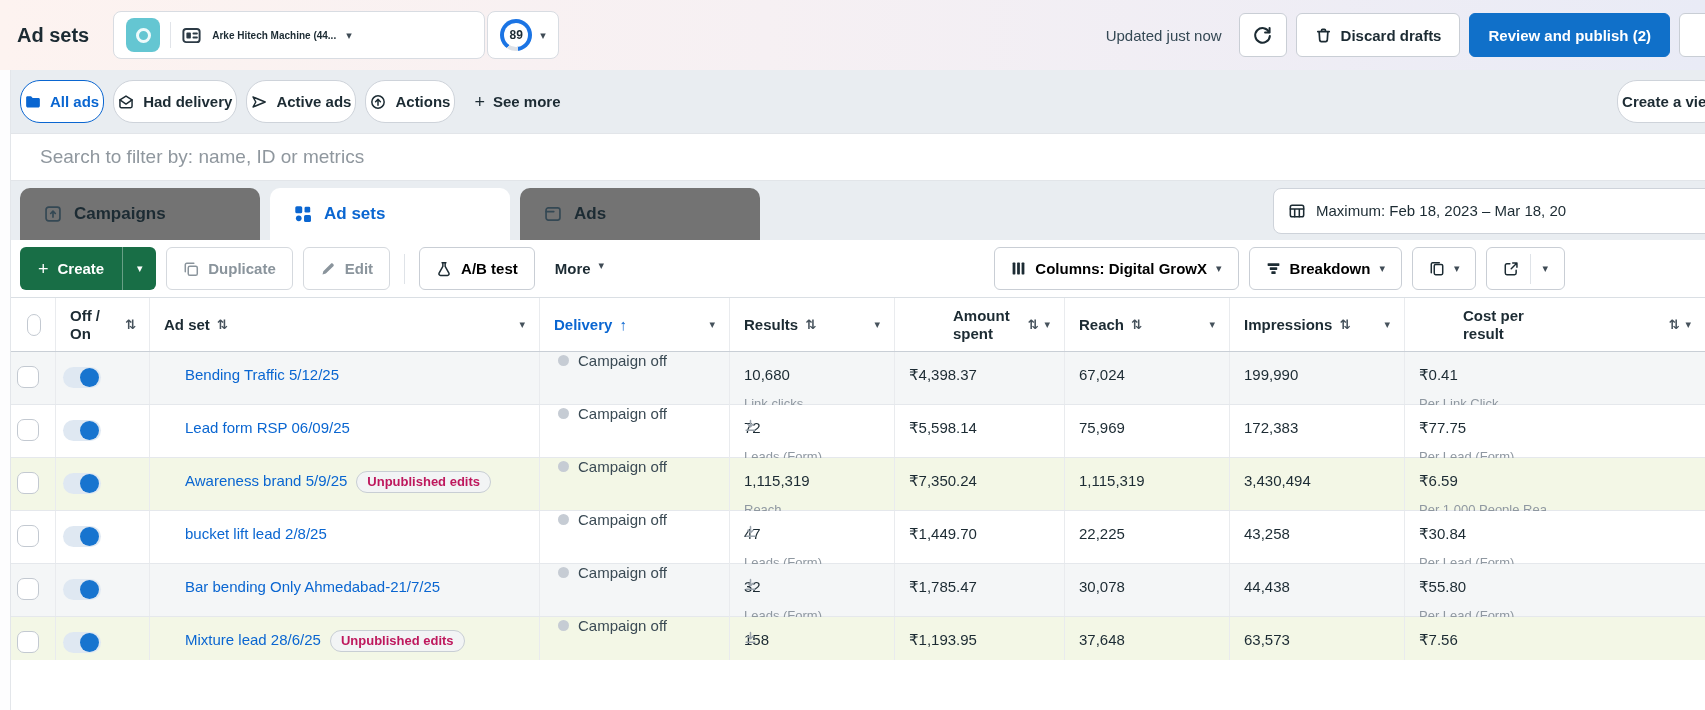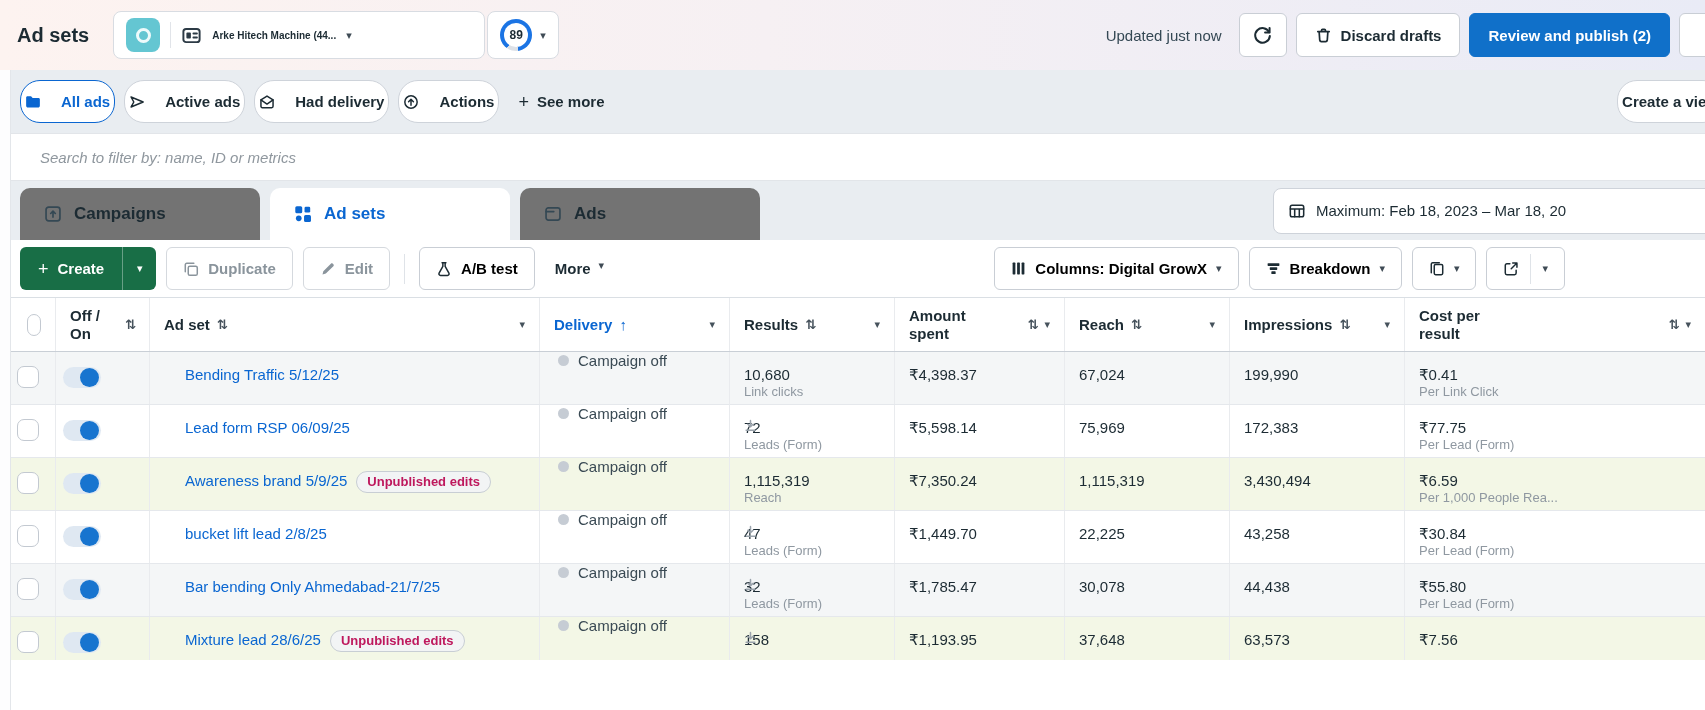--- a/index.html
+++ b/index.html
@@ -26,29 +26,29 @@
   .btn.sq{width:48px;padding:0;flex:0 0 48px;}
   .btn.primary{background:#1070c9;border-color:#1070c9;color:#fff;}
   .btn.cutoff{width:72px;flex:0 0 72px;margin-right:-46px;}
 
   
   .body-wrap{flex:1;position:relative;background:#e9edf1;padding-left:10px;display:flex;flex-direction:column;overflow:hidden;}
   .body-wrap::before{content:"";position:absolute;left:0;top:0;bottom:0;width:10px;background:#fdfdfe;border-right:1px solid #e3e6ea;z-index:3;}
 
   
   .filter-row{height:63px;flex:0 0 63px;display:flex;align-items:center;gap:9px;padding:0 16px 0 10px;overflow:hidden;}
-  .fpill{background:#fff;border:1px solid #ced3da;border-radius:20px;height:43px;display:flex;align-items:center;gap:20px;padding:0 4px;font-size:15px;font-weight:600;cursor:pointer;white-space:nowrap;}
+  .fpill{background:#fff;border:1px solid #ced3da;border-radius:20px;height:43px;display:flex;align-items:center;gap:9px;padding:0 4px;font-size:15px;font-weight:600;cursor:pointer;white-space:nowrap;}
   .fpill.active{border:1px solid #0a66d1;color:#0a66d1;}
   .seemore{display:flex;align-items:center;gap:8px;font-size:15px;font-weight:600;margin-left:10px;cursor:pointer;}
   .plus{font-size:18px;font-weight:500;line-height:1;}
   .create-view{margin-left:auto;margin-right:-34px;}
 
   
   .search-row{height:48px;flex:0 0 48px;background:#fff;border-top:1px solid #e2e5e9;border-bottom:1px solid #e2e5e9;display:flex;align-items:center;}
-  .search-row input{border:0;outline:0;width:100%;height:100%;font-size:15px;padding:0 30px;color:#1c2b33;background:transparent;font-style:italic;}
+  .search-row input{border:0;outline:0;width:100%;height:100%;font-size:19px;padding:0 30px;color:#1c2b33;background:transparent;}
   .search-row input::placeholder{color:#8f979e;}
 
   
   .tabs-row{height:59px;flex:0 0 59px;display:flex;align-items:flex-end;padding:0 0 0 10px;overflow:hidden;}
   .tab{width:240px;height:52px;border-radius:10px 10px 0 0;background:#737373;display:flex;align-items:center;gap:12px;padding:0 0 0 24px;font-size:17px;font-weight:600;margin-right:10px;cursor:pointer;}
   .tab.active{background:#fff;color:#0a66d1;}
   .datebox{margin-left:auto;align-self:center;background:#fff;border:1px solid #ced3da;border-radius:8px;height:46px;display:flex;align-items:center;gap:10px;padding:0 14px;font-size:15px;font-weight:500;white-space:nowrap;width:460px;overflow:hidden;margin-right:-28px;flex:0 0 460px;}
 
   
   .content{flex:1;background:#fff;display:flex;flex-direction:column;overflow:hidden;}
@@ -63,21 +63,21 @@
   .tdivider{width:1px;height:30px;background:#dfe3e8;margin:0 4px;}
   .right-tools{margin-left:auto;display:flex;align-items:center;gap:10px;}
 
   
   .table{flex:0 0 auto;display:flex;flex-direction:column;overflow:hidden;}
   .thead{height:54px;flex:0 0 54px;display:flex;border-bottom:1px solid #c9cfd6;background:#fff;}
   .th{display:flex;align-items:center;gap:7px;padding:0 14px;font-size:15px;font-weight:600;border-right:1px solid #e9ebee;cursor:pointer;}
   .th:last-child{border-right:0;}
   .sort{font-size:13px;color:#46525c;letter-spacing:-1px;}
   .hcaret{margin-left:auto;font-size:11px;color:#46525c;}
-  .th.two .hl{max-width:82px;line-height:18px;}
+  .th.two .hl{max-width:82px;line-height:18px;margin-left:44px;}
   .th.two .sort{margin-left:auto;}
   .th.two .hcaret{margin-left:0;}
   .th.cb-h{justify-content:flex-start;padding-left:17px;}
   .th.delivery .hl,.th.delivery .sort{color:#0a66d1;}
   .th.delivery .sort{font-size:15px;letter-spacing:0;}
   .th.offon .hl{max-width:48px;line-height:18px;}
 
   .c-cb{width:46px;flex:0 0 46px;}
   .c-tg{width:94px;flex:0 0 94px;}
   .c-name{width:390px;flex:0 0 390px;}
@@ -95,21 +95,21 @@
   .trow.unpub::before{content:"";position:absolute;left:-10px;top:0;bottom:0;width:4px;background:#86c31e;z-index:4;}
   .td{padding:13px 14px 0 14px;border-right:1px solid #e9ebee;font-size:15px;}
   .td:last-child{border-right:0;}
   .td.c-cb{padding-left:7px;padding-top:14px;}
   .td.c-tg{padding-left:7px;padding-top:15px;}
   .td.c-name{padding-left:35px;display:flex;align-items:flex-start;gap:9px;}
   .td.c-del{padding-left:18px;display:flex;align-items:center;gap:9px;padding-top:0;height:53px;align-items:flex-start;}
   .td.c-del .inner{display:flex;align-items:center;gap:9px;margin-top:0;}
   .td.num{position:relative;padding-right:17px;}
   .n{font-size:15px;color:#1c2b33;line-height:19px;}
-  .s{font-size:13px;color:#8f98a1;margin-top:0;line-height:15px;}
+  .s{font-size:13px;color:#8f98a1;margin-top:12px;line-height:15px;}
   .alink{color:#0a66d1;text-decoration:none;font-size:15px;line-height:20px;white-space:nowrap;cursor:pointer;}
   .badge{border:1px solid #c8ced4;background:#f2f4f5;border-radius:999px;padding:2px 10px;font-size:13px;font-weight:700;color:#be185d;white-space:nowrap;line-height:16px;}
   .dot{width:11px;height:11px;border-radius:50%;background:#c6ccd4;flex:0 0 11px;}
   .dtx{color:#3a4a54;}
   .cb{width:22px;height:22px;border:1.6px solid #c3c9d1;border-radius:7px;background:#fff;display:inline-block;cursor:pointer;}
   .toggle{width:38px;height:21px;border-radius:999px;background:#dfe8f2;position:relative;display:inline-block;cursor:pointer;}
   .toggle i{position:absolute;top:1px;right:2px;width:19px;height:19px;border-radius:50%;background:#1774cf;}
   .dl{position:absolute;left:14px;top:14px;}
 
   .footer-space{flex:1;background:#fff;}
@@ -172,31 +172,31 @@
   <div class="body-wrap">
 
     <div class="filter-row">
       <div class="fpill active">
         <svg width="16" height="16" viewBox="0 0 14 14">
           <path d="M1 3.2c0-.7.5-1.2 1.2-1.2h3.1l1.4 1.4h5.1c.7 0 1.2.5 1.2 1.2v5.6c0 .9-.7 1.6-1.6 1.6H2.6c-.9 0-1.6-.7-1.6-1.6z" fill="#0a66d1"></path>
         </svg>
         <span>All ads</span>
       </div>
       <div class="fpill">
-        <svg width="16" height="16" viewBox="0 0 14 14" fill="none" stroke="#1c2b33" stroke-width="1.3" stroke-linejoin="round">
-          <path d="M1.8 2.6 12.4 7 1.8 11.4l2.4-4.4z"></path>
-        </svg>
-        <span>Active ads</span>
-      </div>
-      <div class="fpill">
         <svg width="16" height="16" viewBox="0 0 14 14" fill="none" stroke="#1c2b33" stroke-width="1.3" stroke-linecap="round" stroke-linejoin="round">
           <path d="M1.7 5.2 7 1.8l5.3 3.4v5.6c0 .7-.5 1.2-1.2 1.2H2.9c-.7 0-1.2-.5-1.2-1.2z"></path>
             <path d="m1.7 5.2 5.3 3.6 5.3-3.6"></path>
         </svg>
         <span>Had delivery</span>
+      </div>
+      <div class="fpill">
+        <svg width="16" height="16" viewBox="0 0 14 14" fill="none" stroke="#1c2b33" stroke-width="1.3" stroke-linejoin="round">
+          <path d="M1.8 2.6 12.4 7 1.8 11.4l2.4-4.4z"></path>
+        </svg>
+        <span>Active ads</span>
       </div>
       <div class="fpill">
         <svg width="16" height="16" viewBox="0 0 14 14" fill="none" stroke="#1c2b33" stroke-width="1.3" stroke-linecap="round" stroke-linejoin="round">
           <circle cx="7" cy="7" r="5.4"></circle>
             <path d="M7 9.8V4.6M4.9 6.7 7 4.6l2.1 2.1"></path>
         </svg>
         <span>Actions</span>
       </div>
       <div class="seemore">
         <span class="plus">+</span>

